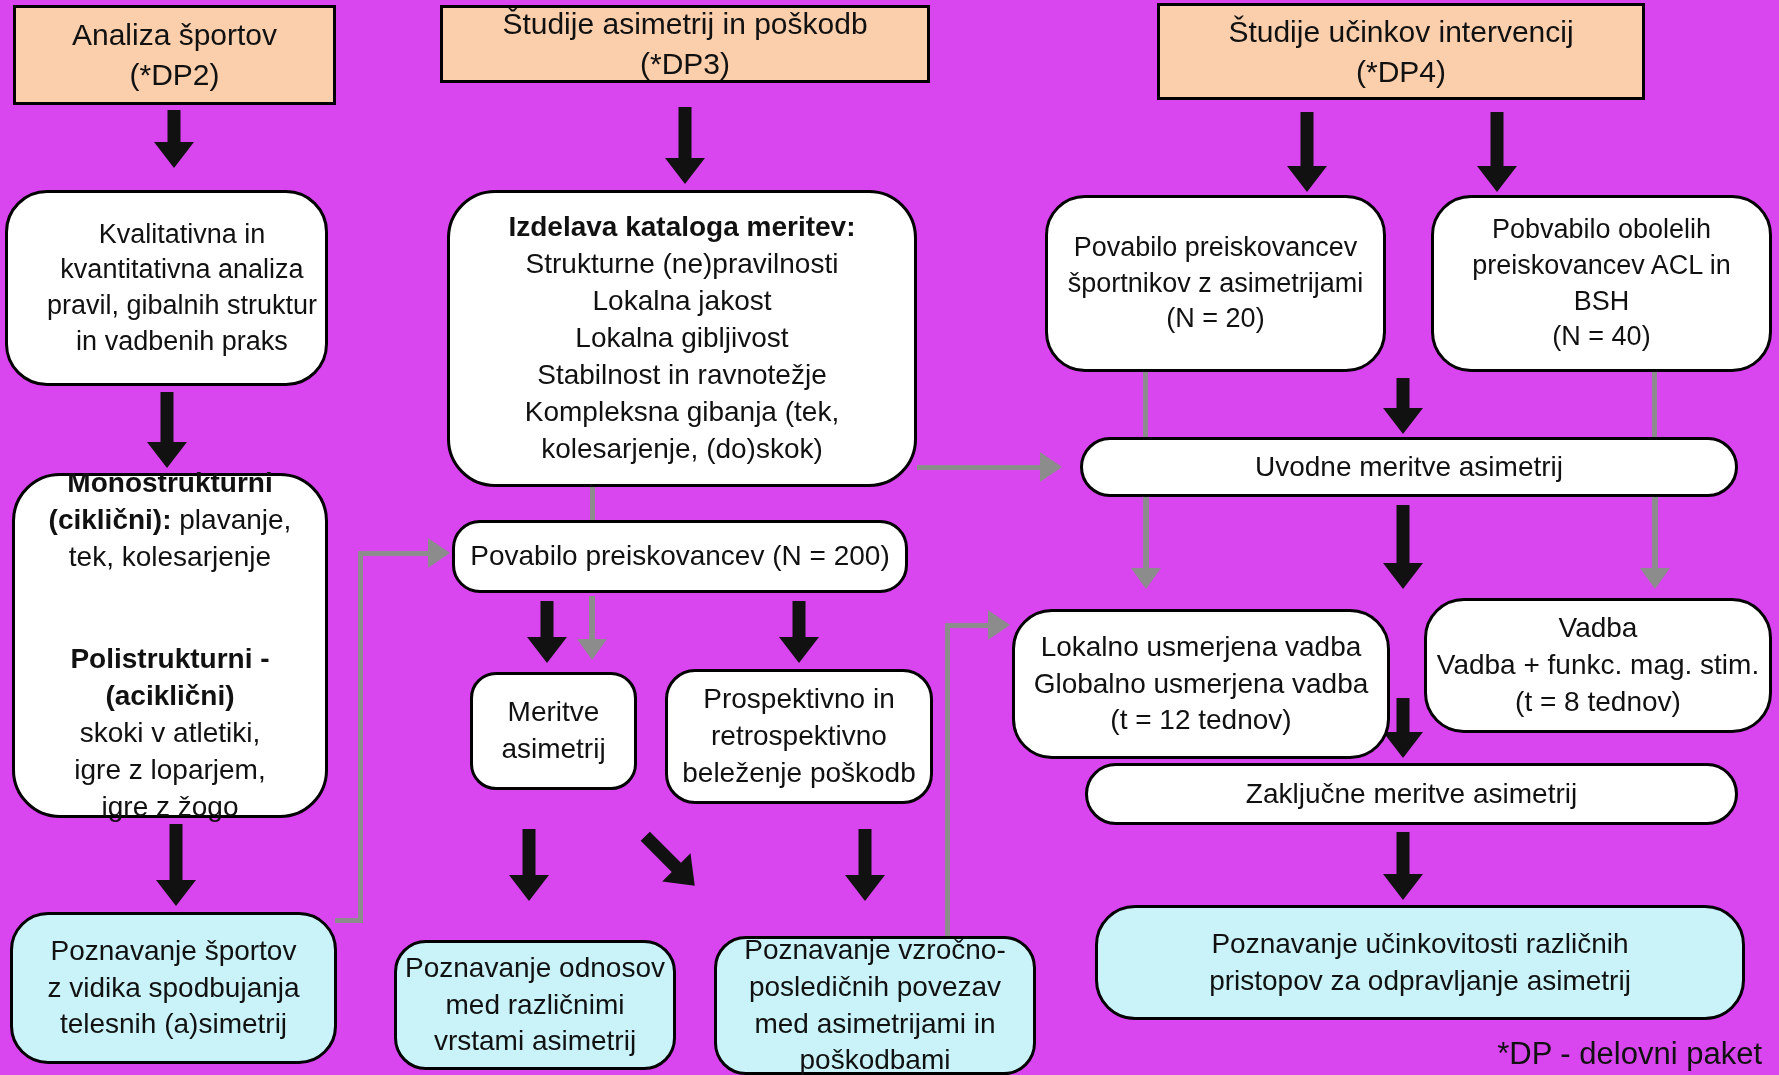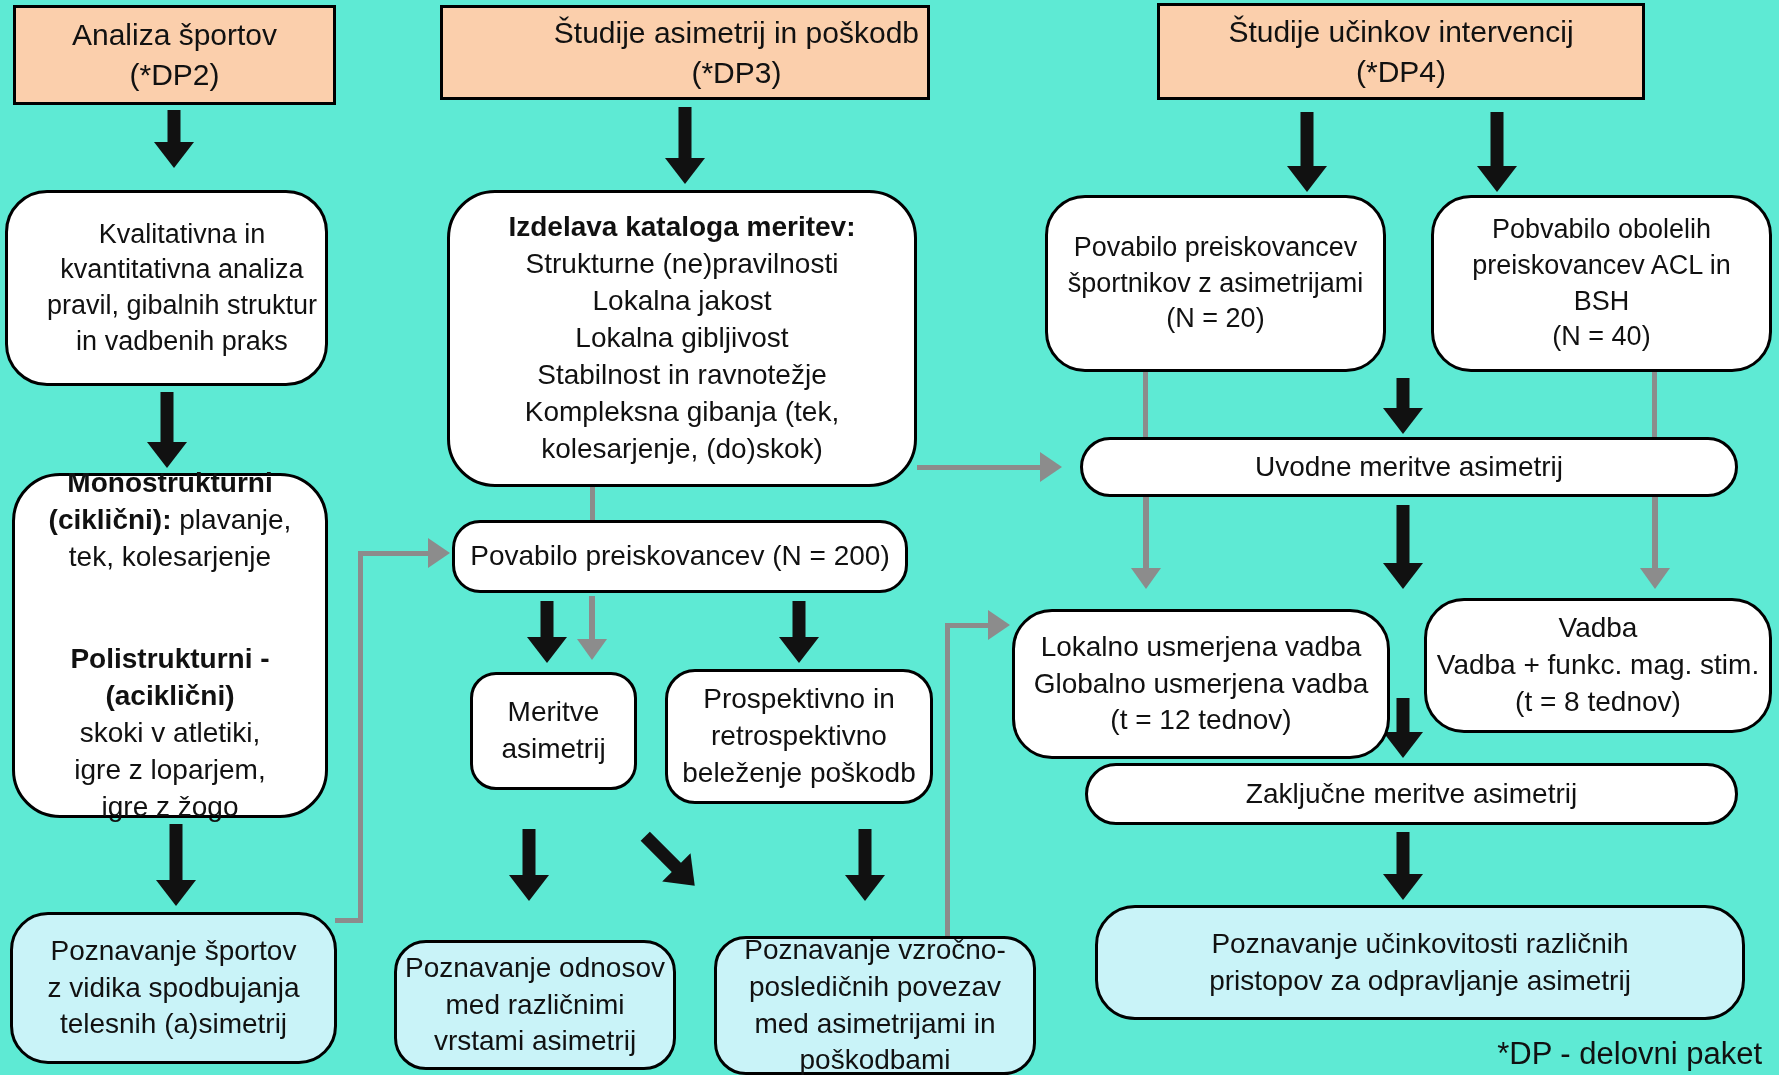--- a/index.html
+++ b/index.html
@@ -1,16 +1,16 @@
 <!DOCTYPE html>
 <html style="--peach: #fbcfac; --cyan: #c9f3f8; --gray: #8c8c8c;"><head>
 <meta charset="utf-8">
 <style>
   html,body{margin:0;padding:0;background:#fff;}
-  .canvas{position:relative;width:1779px;height:1075px;background:#5eead4;
+  .canvas{position:relative;width:1779px;height:1075px;background:#d946ef;
           font-family:"Liberation Sans",sans-serif;color:#111;overflow:hidden;}
   .node{position:absolute;box-sizing:border-box;border:3px solid #000;background:#fff;
         display:flex;align-items:center;justify-content:center;text-align:center;}
   .peach{background:var(--peach,#fbcfac);}
   .cyan{background:var(--cyan,#c9f3f8);}
   .txt{white-space:pre-line;line-height:1.32;font-size:28px;padding:0 8px;}
   .fs30{font-size:30px;}
   .fs27{font-size:27px;}
   
   .barr{position:absolute;}
@@ -147,21 +147,21 @@
 igre z loparjem,
 igre z žogo</div></div>
     </div>
   </div>
   <div class="node cyan" style="left:10px;top:912px;width:327px;height:152px;border-radius:38px;">
     <div class="txt">Poznavanje športov
 z vidika spodbujanja
 telesnih (a)simetrij</div>
   </div>
 
-  <div class="node peach" style="left:440px;top:5px;width:490px;height:95px;justify-content:flex-end;">
+  <div class="node peach" style="left:440px;top:5px;width:490px;height:78px;">
     <div class="txt fs30">Študije asimetrij in poškodb
 (*DP3)</div>
   </div>
   <div class="node" style="left:447px;top:190px;width:470px;height:297px;border-radius:48px;">
     <div class="txt">
       <b>Izdelava kataloga meritev:</b>
       <div>Strukturne (ne)pravilnosti
 Lokalna jakost
 Lokalna gibljivost
 Stabilnost in ravnotežje

